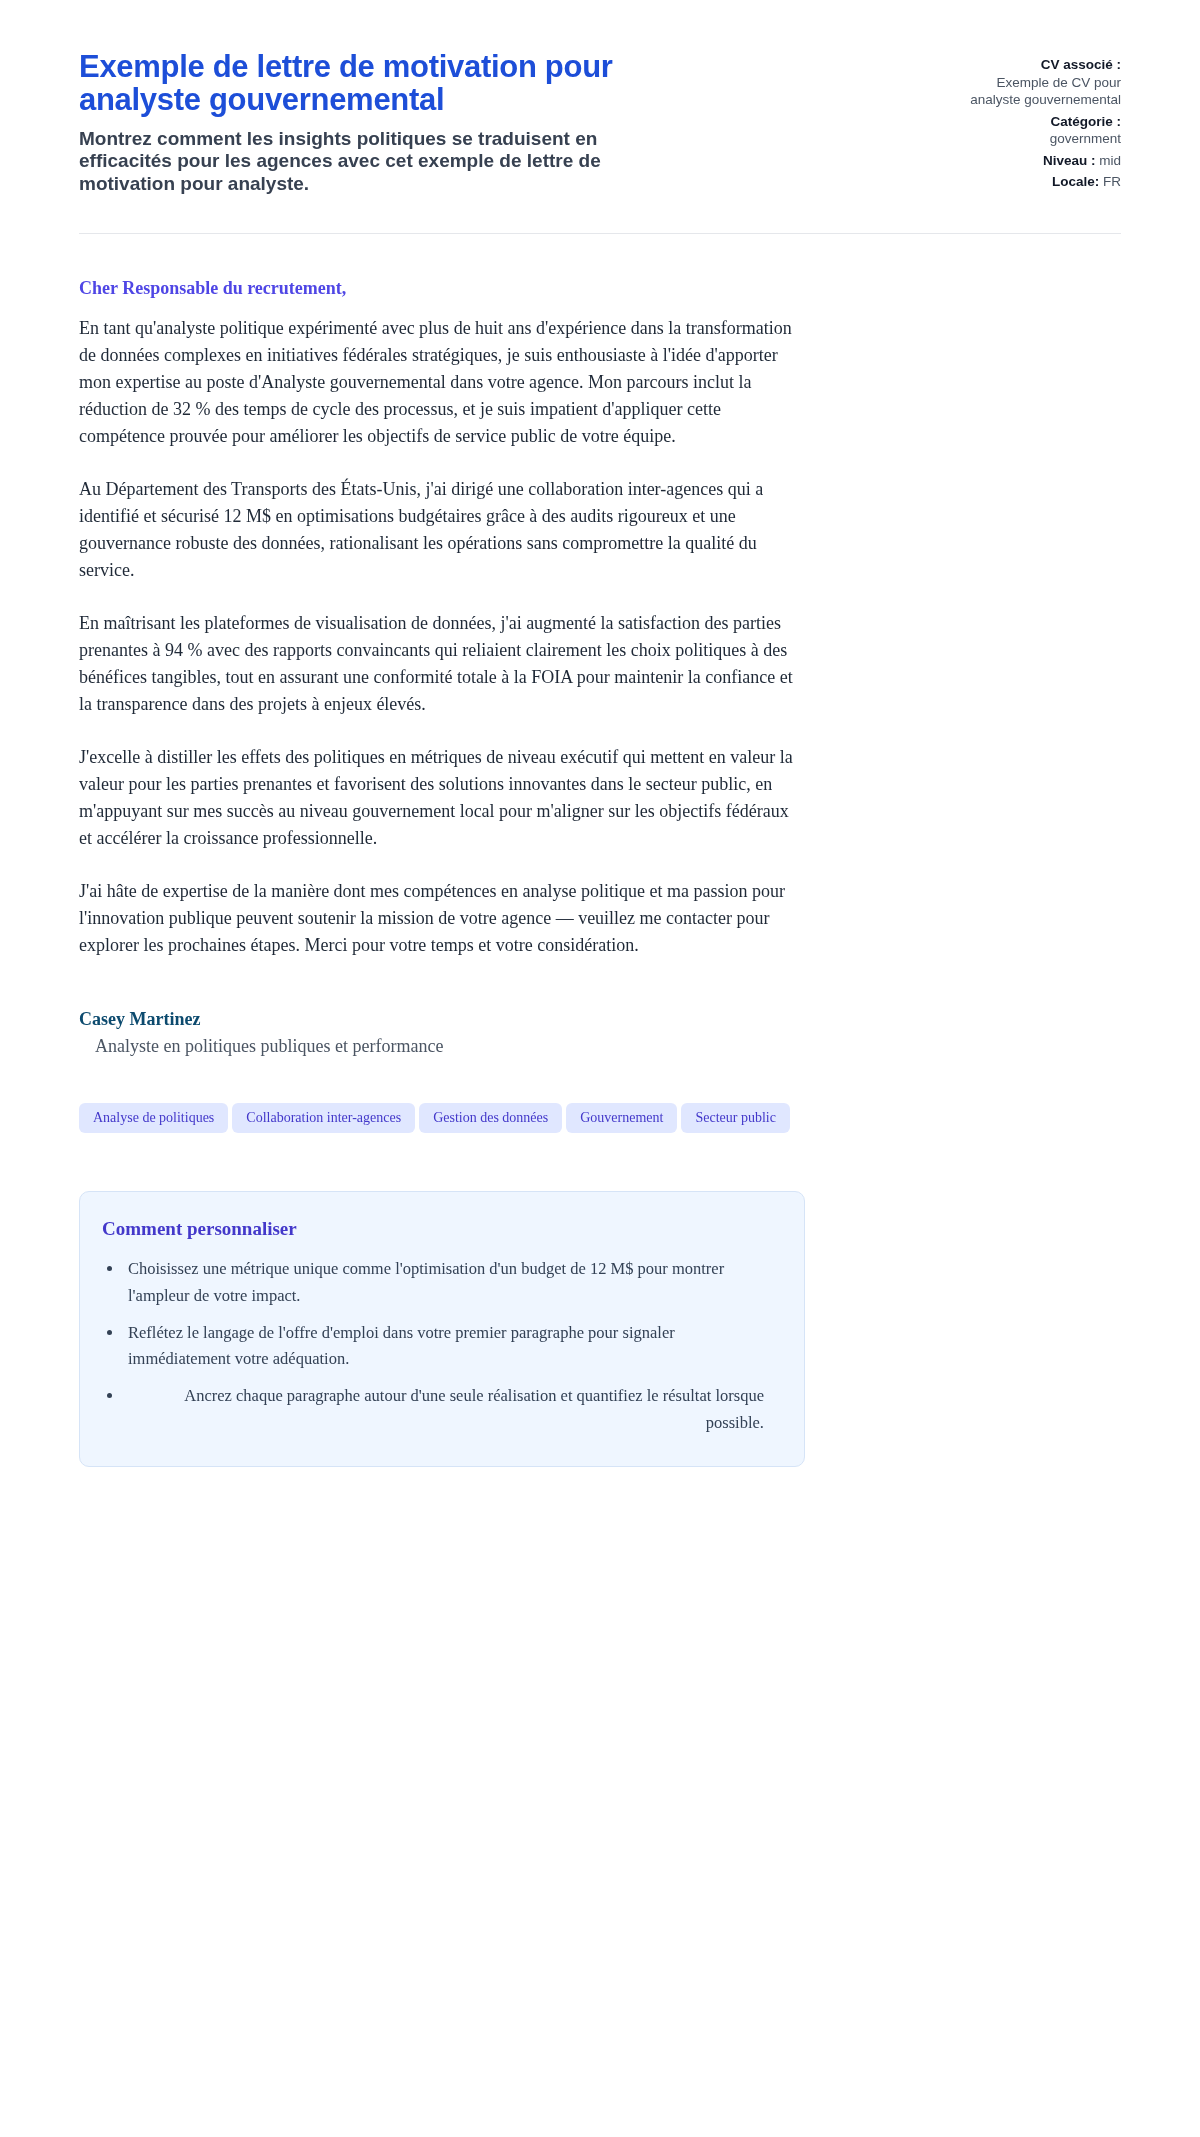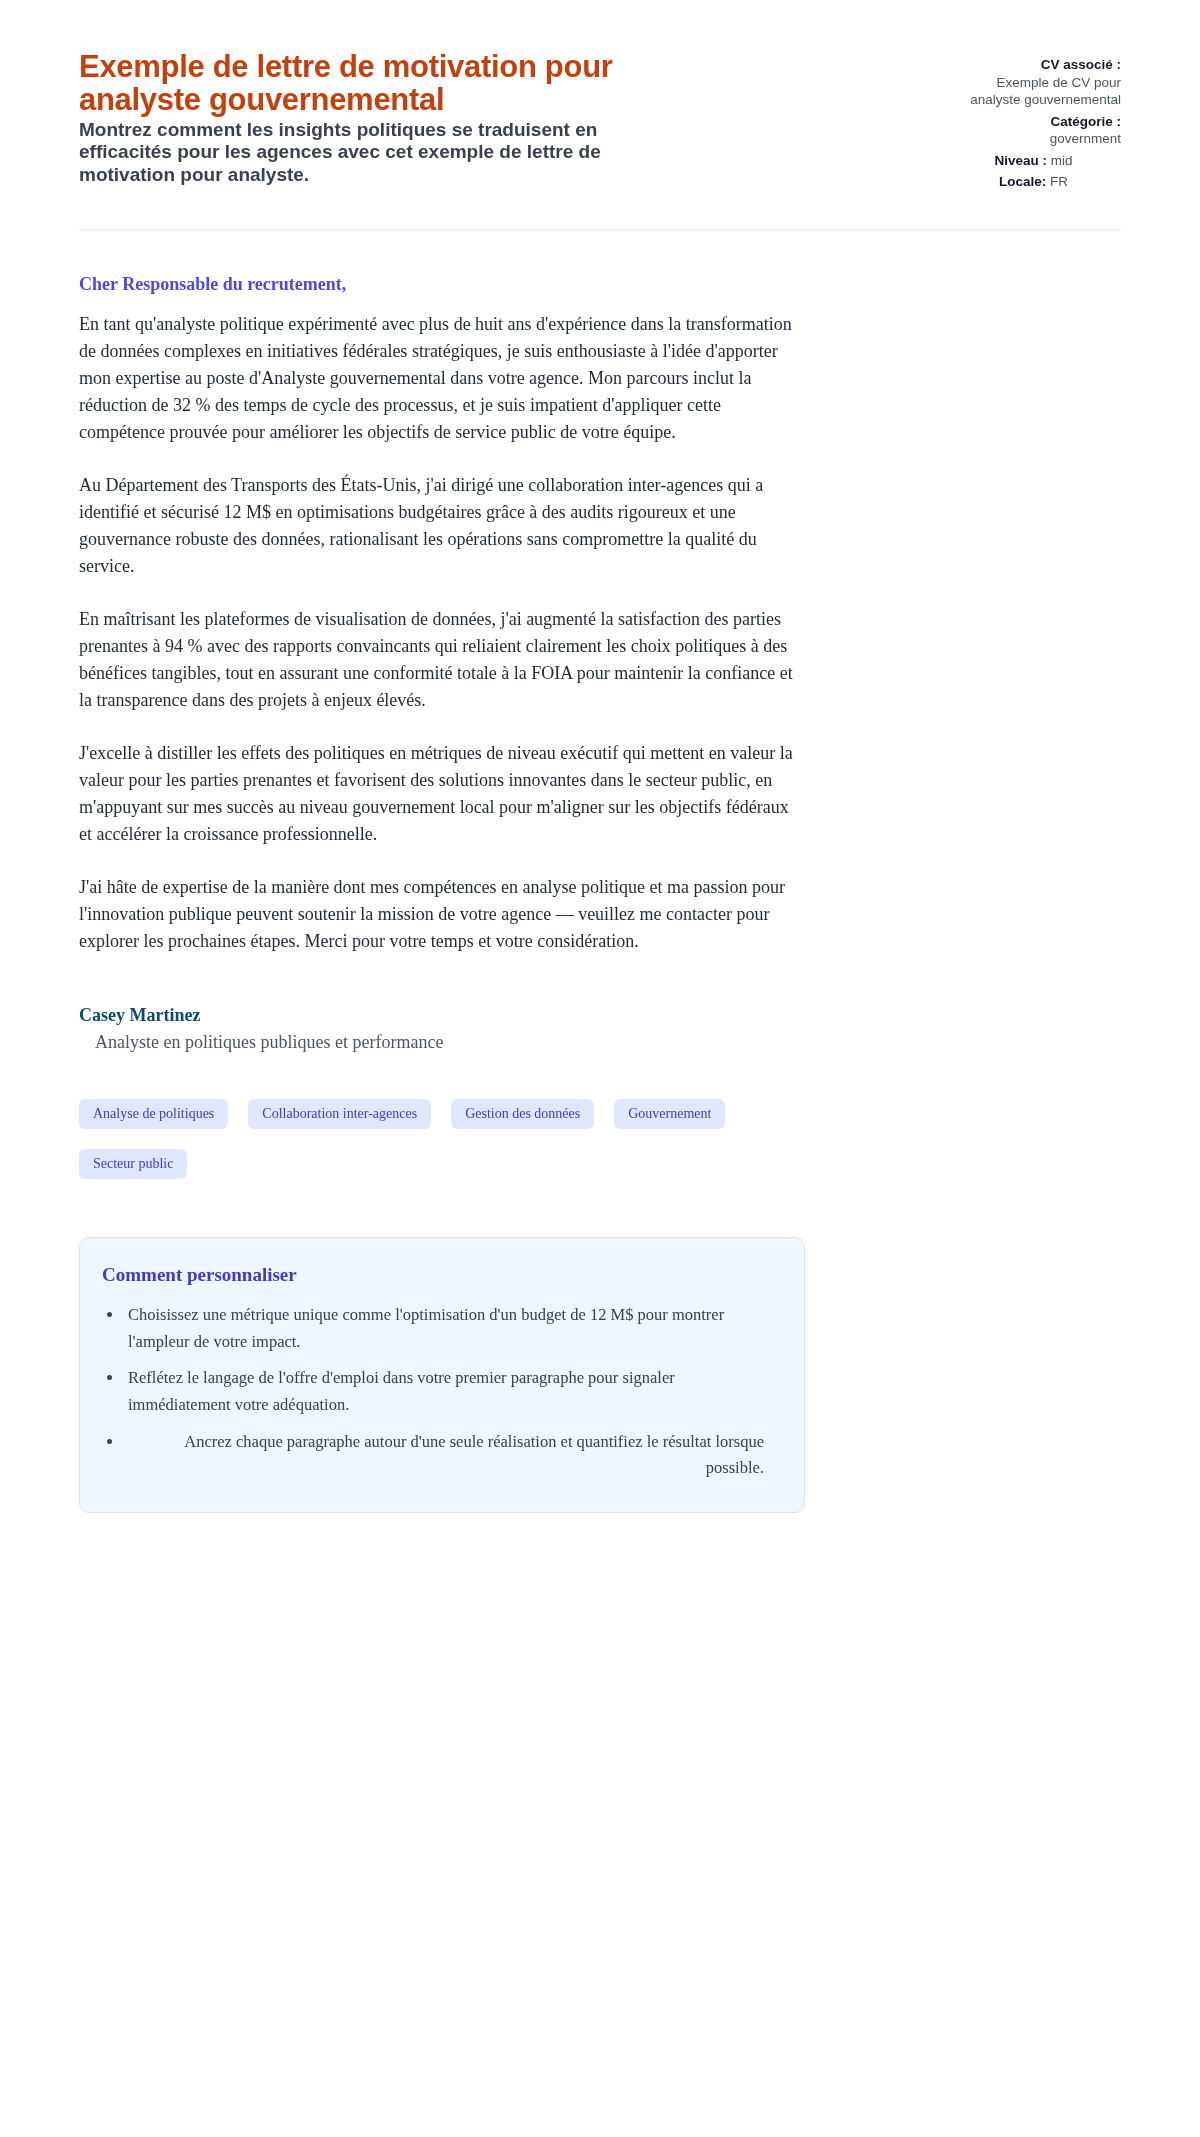--- a/index.html
+++ b/index.html
@@ -20,26 +20,26 @@
   }
 
   
   .header {
     display: flex;
     justify-content: space-between;
     align-items: flex-start;
   }
   .header-left { max-width: 660px; }
   .page-title {
-    margin: 0 0 2px;
+    margin: 0 0 11px;
     font-size: 31px;
     line-height: 1.08;
     font-weight: 700;
     letter-spacing: -0.3px;
-    color: #c2410c;
+    color: #1d4ed8;
     max-width: 640px;
   }
   .page-subtitle {
     margin: 0;
     font-size: 19px;
     line-height: 1.18;
     font-weight: 700;
     color: #374151;
     max-width: 585px;
   }
@@ -47,21 +47,21 @@
     width: 175px;
     text-align: right;
     font-size: 13.5px;
     line-height: 1.3;
     color: #4b5563;
     padding-top: 2px;
     flex-shrink: 0;
   }
   .meta-label { font-weight: 700; color: #111827; margin-top: 4px; }
   .meta-value { color: #4b5563; }
-  .meta-inline { margin-top: 4px; text-align: center; }
+  .meta-inline { margin-top: 4px; }
   .meta-inline .meta-label { margin-top: 0; }
 
   .divider {
     border: none;
     border-top: 1px solid #e5e7eb;
     margin: 38px 0 0;
   }
 
   
   .letter { max-width: 726px; font-family: Liberation Serif, serif; }
@@ -87,21 +87,21 @@
     margin: 6px 16px 0;
     font-size: 18px;
     color: #4b5563;
   }
 
   
   .tags {
     margin-top: 46px;
     display: flex;
     flex-wrap: wrap;
-    gap: 20px;
+    gap: 4px;
     max-width: 726px;
   }
   .tag {
     display: inline-block;
     background: #e0e7ff;
     color: #4338ca;
     font-size: 14px;
     line-height: 1;
     padding: 8px 14px;
     border-radius: 6px;

